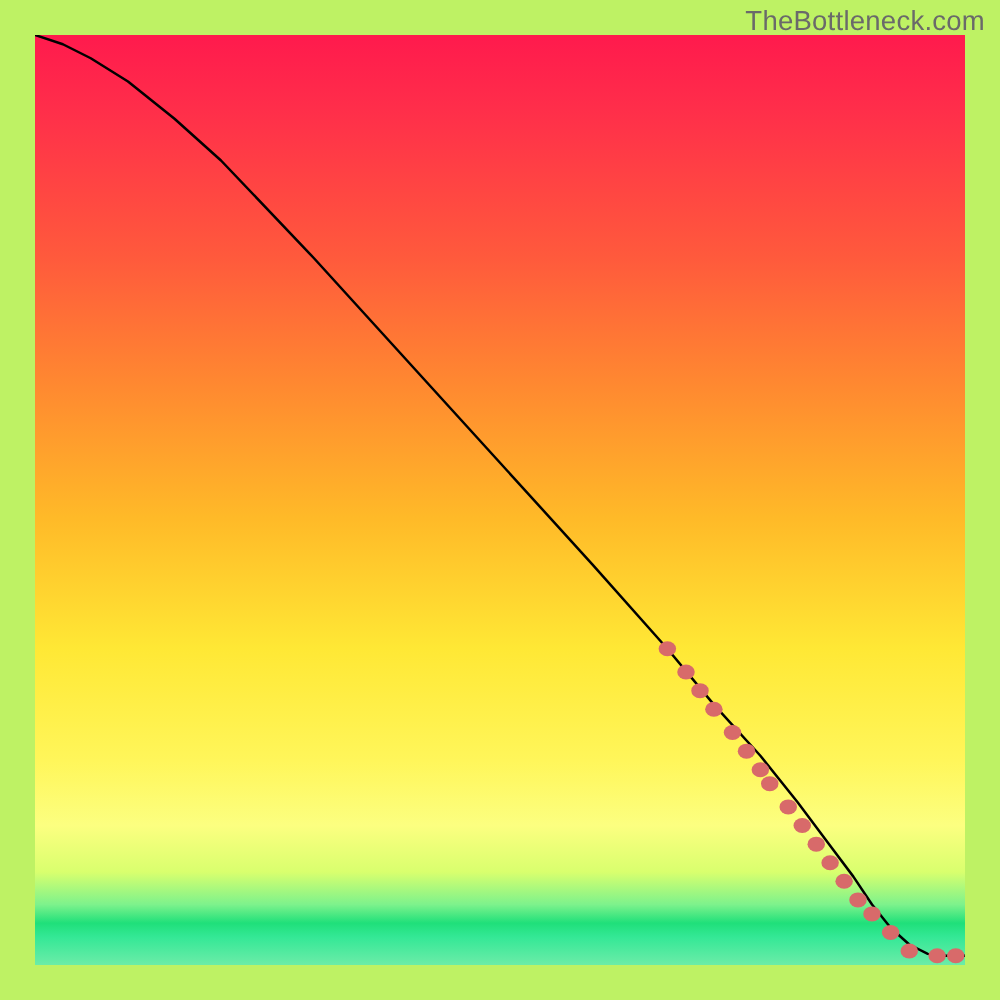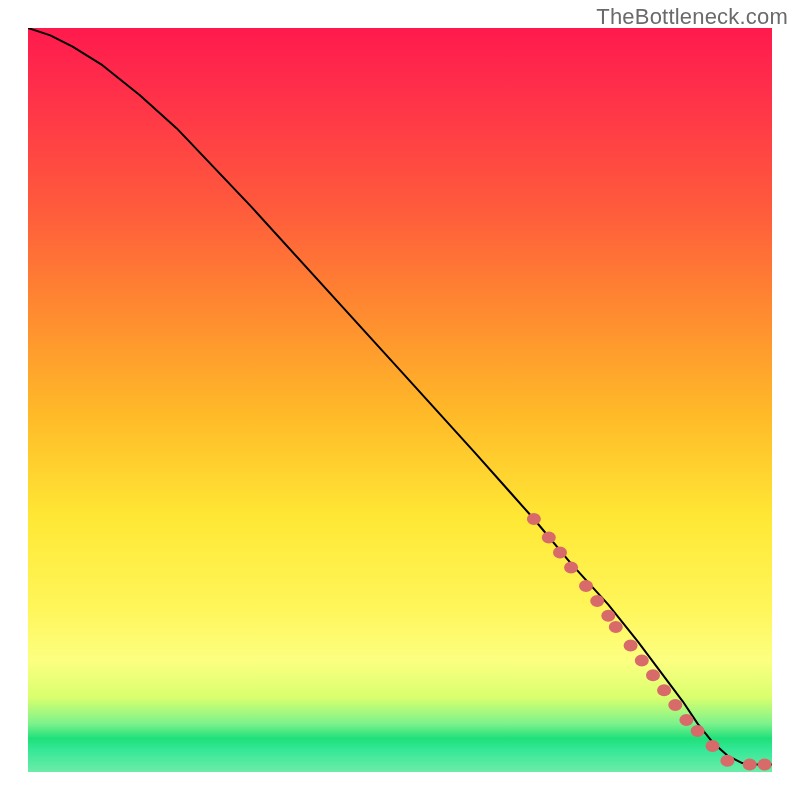--- a/index.html
+++ b/index.html
@@ -8,21 +8,21 @@
     width: 800px;
     height: 800px;
     background: #000;
     overflow: hidden;
     font-family: Arial, Helvetica, sans-serif;
   }
   .frame {
     position: relative;
     width: 800px;
     height: 800px;
-    background: #ffffff;
+    background: #bef264;
   }
   .watermark {
     position: absolute;
     top: 4px;
     right: 12px;
     color: #6a6a6a;
     font-size: 22px;
     font-weight: 500;
     letter-spacing: 0.2px;
     z-index: 10;

